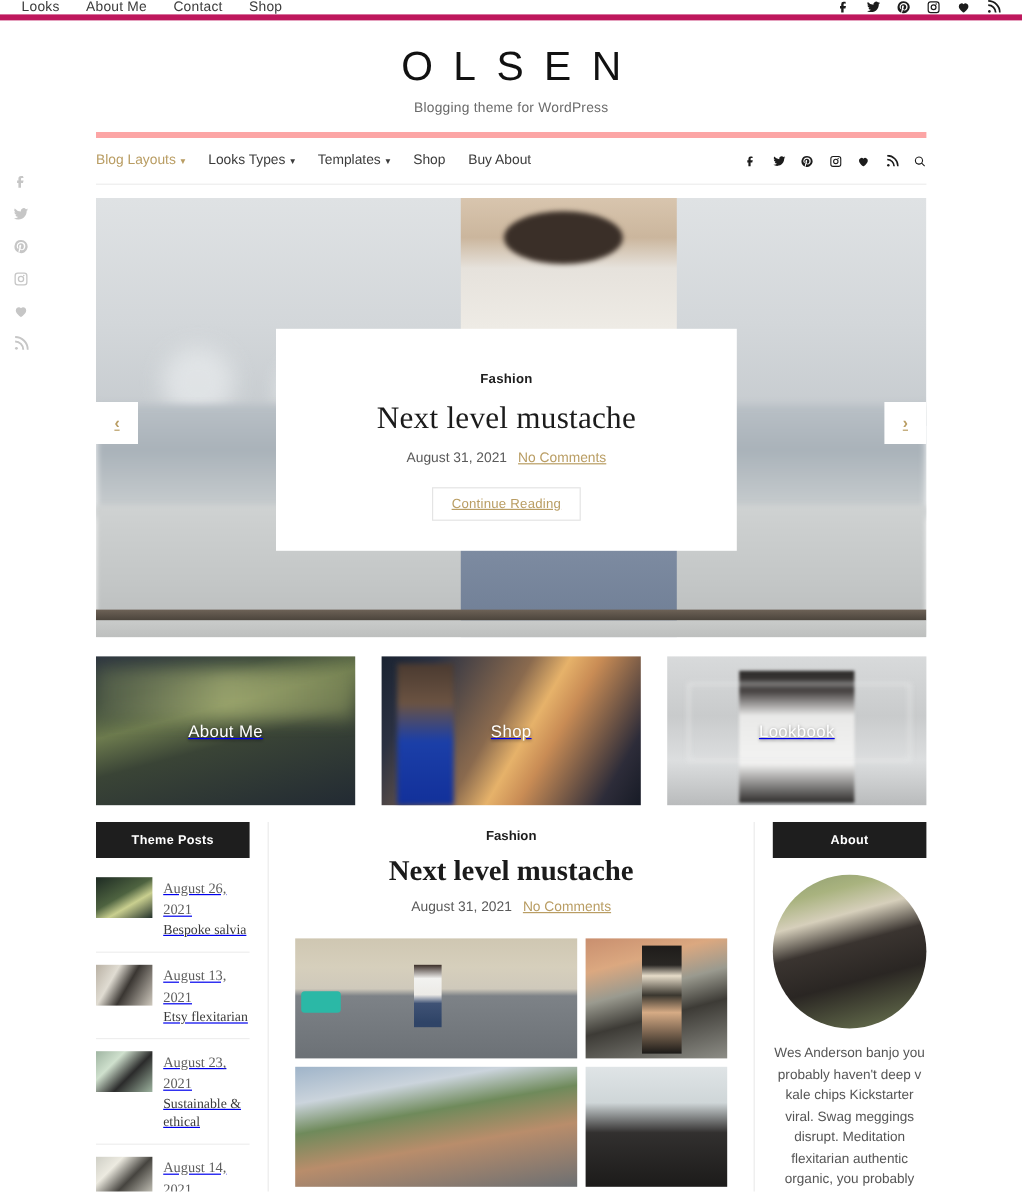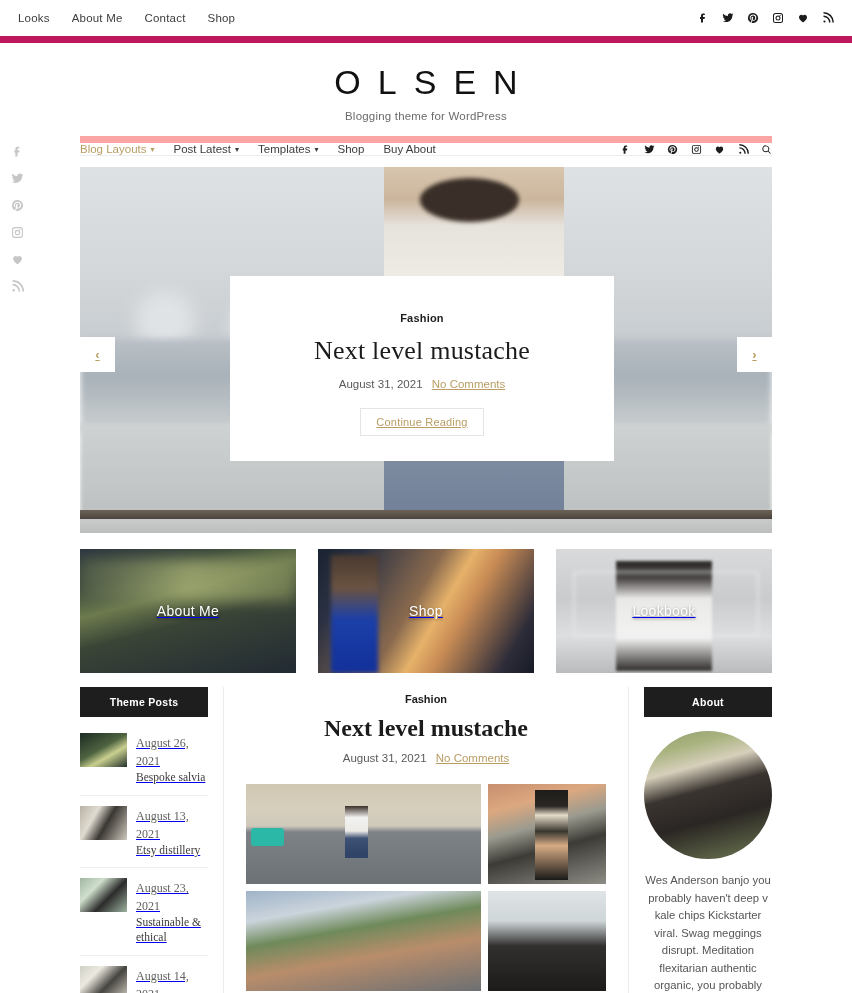--- a/index.html
+++ b/index.html
@@ -8,24 +8,24 @@
     width: 852px; height: 993px;
     background: #ffffff;
     font-family: "Liberation Sans", sans-serif;
     color: #3c3c3c;
     overflow: hidden;
   }
   .page { position: relative; width: 852px; height: 993px; background:#fff; }
 
   
   .topbar {
-    height: 43px;
+    height: 17px;
     display: flex; align-items: center;
     padding: 0 18px 0 18px;
-    border-bottom: 7px solid #be185d;
+    border-bottom: 5px solid #be185d;
     position: relative;
   }
   .topnav { display: flex; gap: 22px; align-items: center; }
   .topnav a {
     font-size: 11.5px; color: #3c3c3c; text-decoration: none;
     letter-spacing: 0.2px; white-space: nowrap;
   }
   .topsocial {
     margin-left: auto; display: flex; gap: 13px; align-items: center;
   }
@@ -37,22 +37,22 @@
     font-family: "Liberation Sans", sans-serif;
     font-size: 34px; font-weight: 400; letter-spacing: 17px;
     color: #111; line-height: 1; text-indent: 17px;
   }
   .brand .tagline {
     margin-top: 11px; font-size: 11.5px; color: #6b6b6b; letter-spacing: 0.2px;
   }
 
   
   .mainnav-wrap {
-    margin: 0 80px; border-top: 7px solid #fca5a5; border-bottom: 1px solid #ededed;
-    height: 20px; display: flex; align-items: center;
+    margin: 0 80px; border-top: 5px solid #fca5a5; border-bottom: 1px solid #ededed;
+    height: 44px; display: flex; align-items: center;
   }
   .mainnav { display: flex; gap: 19px; align-items: center; }
   .mainnav .mi {
     font-size: 11.5px; color: #3c3c3c; text-decoration: none;
     display: flex; align-items: center; gap: 4px; white-space: nowrap;
   }
   .mainnav .mi.active { color: #b99d63; }
   .caret { font-size: 8px; line-height: 1; position: relative; top: 1px; }
   .navsocial { margin-left: auto; display: flex; gap: 12.5px; align-items: center; }
   .navsocial .ic { width: 11px; height: 11px; display:block; fill:#1c1c1c; }
@@ -250,21 +250,21 @@
     <div class="tagline">Blogging theme for WordPress</div>
   </div>
 
   <div class="mainnav-wrap">
     <nav class="mainnav">
       <a href="#" class="mi active">
           <span>Blog Layouts</span>
           <span class="caret">▾</span>
         </a>
       <a href="#" class="mi">
-          <span>Post Latest</span>
+          <span>Looks Types</span>
           <span class="caret">▾</span>
         </a>
       <a href="#" class="mi">
           <span>Templates</span>
           <span class="caret">▾</span>
         </a>
       <a href="#" class="mi">Shop</a>
       <a href="#" class="mi">Buy About</a>
     </nav>
     <div class="navsocial">
@@ -390,21 +390,21 @@
           <span class="lp-thumb t1"></span>
           <span>
             <span class="lp-date">August 26, 2021</span>
             <span class="lp-ttl" style="display:block">Bespoke salvia</span>
           </span>
         </a>
         <a href="#" class="lp-item">
           <span class="lp-thumb t2"></span>
           <span>
             <span class="lp-date">August 13, 2021</span>
-            <span class="lp-ttl" style="display:block">Etsy distillery</span>
+            <span class="lp-ttl" style="display:block">Etsy flexitarian</span>
           </span>
         </a>
         <a href="#" class="lp-item">
           <span class="lp-thumb t3"></span>
           <span>
             <span class="lp-date">August 23, 2021</span>
             <span class="lp-ttl" style="display:block">Sustainable &amp; ethical</span>
           </span>
         </a>
         <a href="#" class="lp-item">

